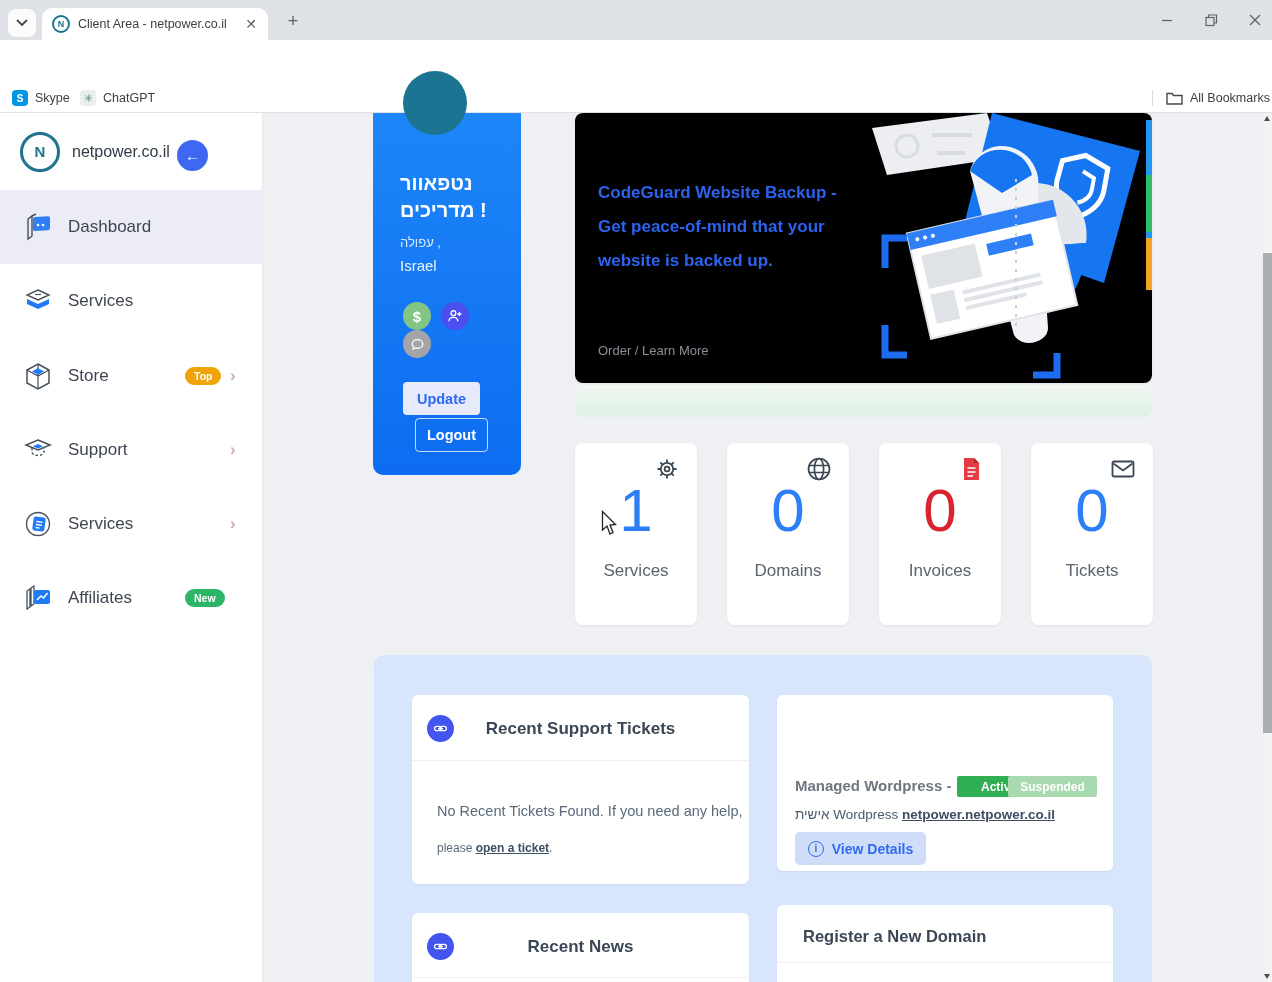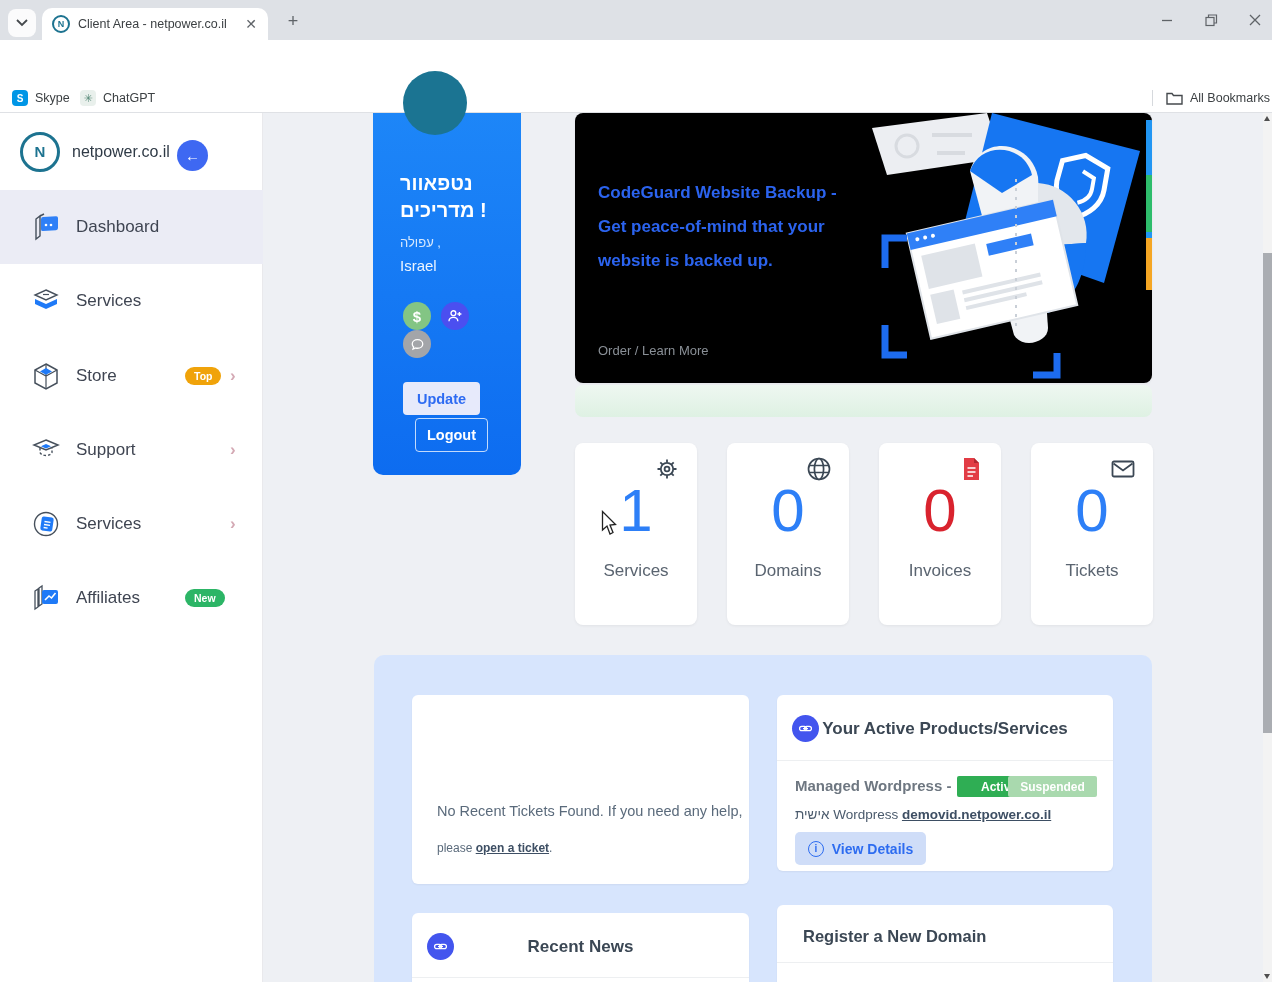--- a/index.html
+++ b/index.html
@@ -30,21 +30,21 @@
   .bm-ic-skype { width:16px; height:16px; border-radius:4px; background:#0096e6; color:#fff; font-size:10px; font-weight:bold; display:flex; align-items:center; justify-content:center; }
   .bm-ic-gpt { width:16px; height:16px; border-radius:4px; background:#e9f0ec; color:#5a8b7a; font-size:11px; display:flex; align-items:center; justify-content:center; }
 
   
   .content { position:absolute; left:0; top:113px; width:1272px; height:869px; background:#eef0f4; }
   .sidebar { position:absolute; left:0; top:0; width:263px; height:869px; background:#ffffff; border-right:1px solid #e9e9ec; }
   .brand { position:absolute; left:0; top:0; width:263px; height:77px; display:flex; align-items:center; padding-left:20px; }
   .brand-logo { width:40px; height:40px; border:3px solid #1d7390; border-radius:50%; display:flex; align-items:center; justify-content:center; color:#1d7390; font-weight:bold; font-size:15px; flex:none; }
   .brand-name { font-size:16px; color:#2f3a46; margin-left:12px; }
   .collapse-btn { position:absolute; left:177px; top:27px; width:31px; height:31px; border-radius:50%; background:#3e68f2; color:#fff; display:flex; align-items:center; justify-content:center; font-size:15px; }
-  .menu-item { position:absolute; left:0; width:263px; height:74px; display:flex; align-items:center; padding-left:30px; }
+  .menu-item { position:absolute; left:0; width:263px; height:74px; display:flex; align-items:center; padding-left:22px; }
   .menu-item.active { background:#ebecf5; }
   .mi-icon { width:32px; height:32px; flex:none; }
   .mi-label { font-size:17px; color:#3f4552; margin-left:14px; }
   .badge { position:absolute; left:185px; height:18px; padding:0 9px; border-radius:9px; color:#fff; font-size:10.5px; font-weight:bold; display:flex; align-items:center; }
   .badge.top { background:#f0a30a; }
   .badge.new { background:#2cb566; }
   .chev { position:absolute; left:230px; font-size:17px; color:#d4a9b4; font-weight:bold; }
 
   .main { position:absolute; left:263px; top:0; width:1000px; height:869px; }
 
@@ -373,39 +373,39 @@
           <rect x="3.5" y="6.5" width="21" height="15" rx="1.5"></rect>
           <path d="M4.5 8.5l9.5 7 9.5-7"></path>
         </svg>
       <div class="st-num blue">0</div>
       <div class="st-label">Tickets</div>
     </div>
 
     <div class="bluesec">
 
       <div class="panel" style="left:38px; top:40px; width:337px; height:189px">
-        <div class="tk-line1">No Recent Tickets Found. If you need any help,</div>
-        <div class="tk-line2"><span>please </span><span class="tk-link">open a ticket</span><span>.</span></div>
-      </div>
-
-      <div class="panel" style="left:403px; top:40px; width:336px; height:176px">
         <div class="pn-head">
           <div class="pn-circ">
             <svg width="15" height="15" viewBox="0 0 24 24" fill="none" stroke="#fff" stroke-width="2">
                 <rect x="2.5" y="8.5" width="11" height="7" rx="3.5"></rect>
                 <rect x="10.5" y="8.5" width="11" height="7" rx="3.5"></rect>
                 <path d="M8 12h8"></path>
               </svg>
           </div>
-          <div class="pn-title">Your Active Products/Services</div>
+          <div class="pn-title">Recent Support Tickets</div>
         </div>
+        <div class="tk-line1">No Recent Tickets Found. If you need any help,</div>
+        <div class="tk-line2"><span>please </span><span class="tk-link">open a ticket</span><span>.</span></div>
+      </div>
+
+      <div class="panel" style="left:403px; top:40px; width:336px; height:176px">
         <div class="pr-name">Managed Wordpress -</div>
         <div class="st-badge" style="left:180px; width:84px; background:#2fae54">Active</div>
         <div class="st-badge" style="left:231px; width:89px; background:#a9d9ae">Suspended</div>
-        <div class="pr-line2"><span>אישית Wordpress </span><span class="pr-domain">demovid.netpower.co.il</span></div>
+        <div class="pr-line2"><span>אישית Wordpress </span><span class="pr-domain">netpower.netpower.co.il</span></div>
         <div class="viewbtn">
           <span class="info-i">i</span>
           <span>View Details</span>
         </div>
       </div>
 
       <div class="panel" style="left:38px; top:258px; width:337px; height:110px">
         <div class="pn-head" style="height:65px">
           <div class="pn-circ">
             <svg width="15" height="15" viewBox="0 0 24 24" fill="none" stroke="#fff" stroke-width="2">

